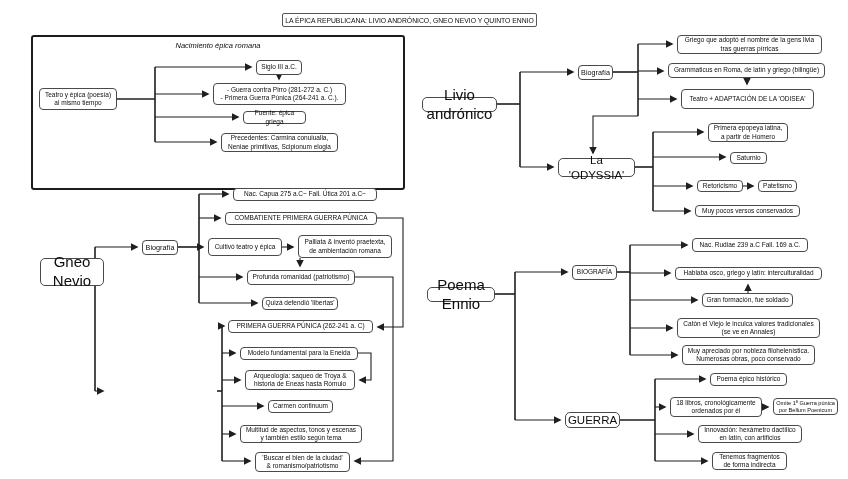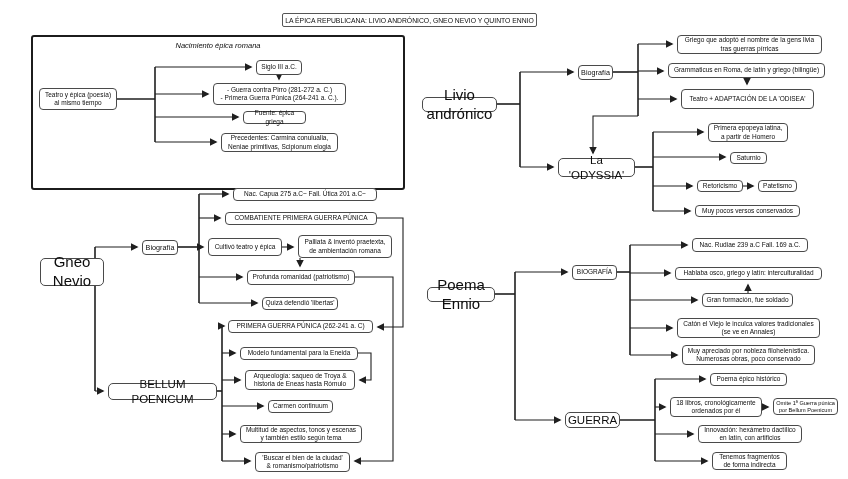--- a/index.html
+++ b/index.html
@@ -148,21 +148,20 @@
 
   <div class="node lg" style="left:8px;top:258px;width:64px;height:28px;margin-left:32px;">Gneo Nevio</div>
   <div class="node md" style="left:142px;top:240px;width:36px;height:15px;">Biografía</div>
   <div class="node" style="left:233px;top:188px;width:144px;height:13px;">Nac. Capua 275 a.C~ Fall. Útica 201 a.C~</div>
   <div class="node" style="left:225px;top:212px;width:152px;height:13px;">COMBATIENTE PRIMERA GUERRA PÚNICA</div>
   <div class="node" style="left:208px;top:238px;width:74px;height:18px;">Cultivó teatro y épica</div>
   <div class="node" style="left:298px;top:235px;width:94px;height:23px;">Palliata &amp; inventó praetexta,
 de ambientación romana</div>
   <div class="node" style="left:247px;top:270px;width:108px;height:15px;">Profunda romanidad (patriotismo)</div>
   <div class="node" style="left:262px;top:297px;width:76px;height:13px;">Quizá defendió 'libertas'</div>
-  <div class="node xl" style="left:108px;top:383px;width:109px;height:17px;">BELLUM POENICUM</div>
   <div class="node" style="left:228px;top:320px;width:145px;height:13px;">PRIMERA GUERRA PÚNICA (262-241 a. C)</div>
   <div class="node" style="left:240px;top:347px;width:118px;height:13px;">Modelo fundamental para la Eneida</div>
   <div class="node" style="left:245px;top:370px;width:110px;height:20px;">Arqueología: saqueo de Troya &amp;
 historia de Eneas hasta Rómulo</div>
   <div class="node" style="left:268px;top:400px;width:65px;height:13px;">Carmen continuum</div>
   <div class="node" style="left:240px;top:425px;width:122px;height:18px;">Multitud de aspectos, tonos y escenas
 y también estilo según tema</div>
   <div class="node" style="left:255px;top:452px;width:95px;height:20px;">'Buscar el bien de la ciudad'
 &amp; romanismo/patriotismo</div>
 

